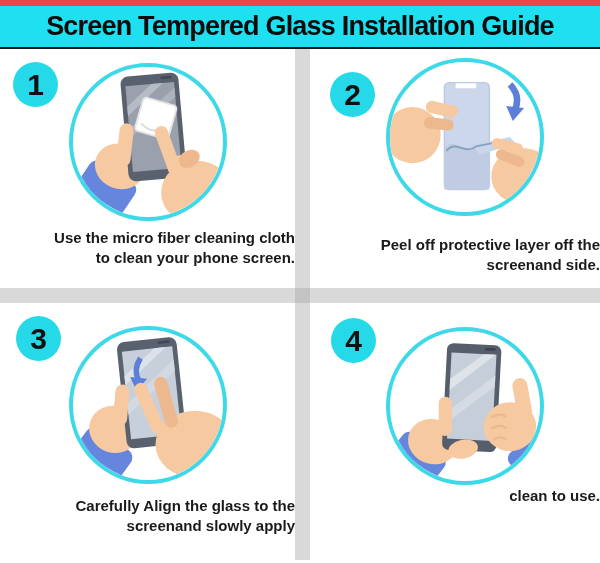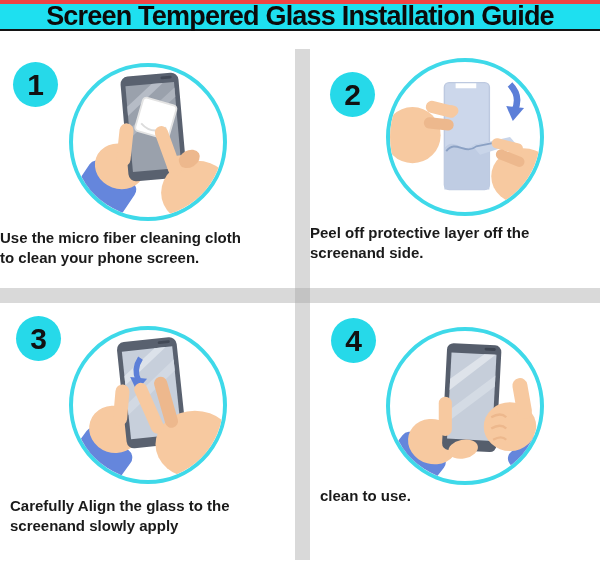--- a/index.html
+++ b/index.html
@@ -6,22 +6,22 @@
     --header-bg:#1EE0F0; --header-text:#0B0B0B;
     --step-circle:#26D9E9; --ring:#3ED9E9;
     --divider:#D9D9D9; --divider-cross:#C3C3C3;
     --caption-text:#1A1A1A;
     --skin:#F7C9A0; --skin-shadow:#EDB88D; --sleeve:#6586DC; --arrow:#5C7FD8;
     --phone-body:#59616F; --phone-screen:#9AA1AC; --glass:#CCD7EB; --cloth:#FFFFFF;
   }
   html,body{margin:0;padding:0;background:#fff;}
   .page{position:relative;width:600px;height:563px;background:#fff;overflow:hidden;
         font-family:"Liberation Sans",sans-serif;}
-  .header{position:absolute;left:0;top:0;width:600px;height:31px;box-sizing:border-box;
-          background:var(--header-bg);border-top:4px solid #ef4444;border-bottom:2px solid #141414;
+  .header{position:absolute;left:0;top:0;width:600px;height:49px;box-sizing:border-box;
+          background:var(--header-bg);border-top:6px solid #ef4444;border-bottom:2px solid #141414;
           display:flex;align-items:center;justify-content:center;}
   .header h1{margin:0;font-size:27px;font-weight:700;letter-spacing:-0.8px;white-space:nowrap;
              color:var(--header-text);}
   .divider{position:absolute;background:var(--divider);}
   .divider.v{left:295px;top:49px;width:15px;height:511px;}
   .divider.h{left:0;top:288px;width:600px;height:15px;}
   .divider.cross{left:295px;top:288px;width:15px;height:15px;background:var(--divider-cross);}
   .step{position:absolute;}
   .step.q1{left:0;top:49px;width:295px;height:239px;}
   .step.q2{left:310px;top:49px;width:290px;height:239px;}
@@ -34,24 +34,24 @@
   .q2 .badge{left:20px;top:23px;}
   .q3 .badge{left:16px;top:13px;}
   .q4 .badge{left:21px;top:15px;}
   .ring{position:absolute;width:158px;height:158px;box-sizing:border-box;border-radius:50%;
         border:4px solid var(--ring);background:#fff;overflow:hidden;}
   .q1 .ring{left:69px;top:14px;}
   .q2 .ring{left:76px;top:9px;}
   .q3 .ring{left:69px;top:23px;}
   .q4 .ring{left:76px;top:24px;}
   .ring svg{position:absolute;left:0;top:0;width:150px;height:150px;}
-  .caption{position:absolute;text-align:left;font-weight:700;font-size:15px;line-height:20px;
+  .caption{position:absolute;text-align:right;font-weight:700;font-size:15px;line-height:20px;
            color:var(--caption-text);}
   .q1 .caption{left:0;top:179px;width:295px;}
-  .q2 .caption{left:0;top:174px;width:290px;}
+  .q2 .caption{left:0;top:186px;width:290px;}
   .q3 .caption{left:10px;top:193px;width:285px;}
   .q4 .caption{left:10px;top:183px;width:280px;}
 </style>
 </head>
 <body>
 
 <div class="page">
 
   <header class="header">
     <h1>Screen Tempered Glass Installation Guide</h1>

